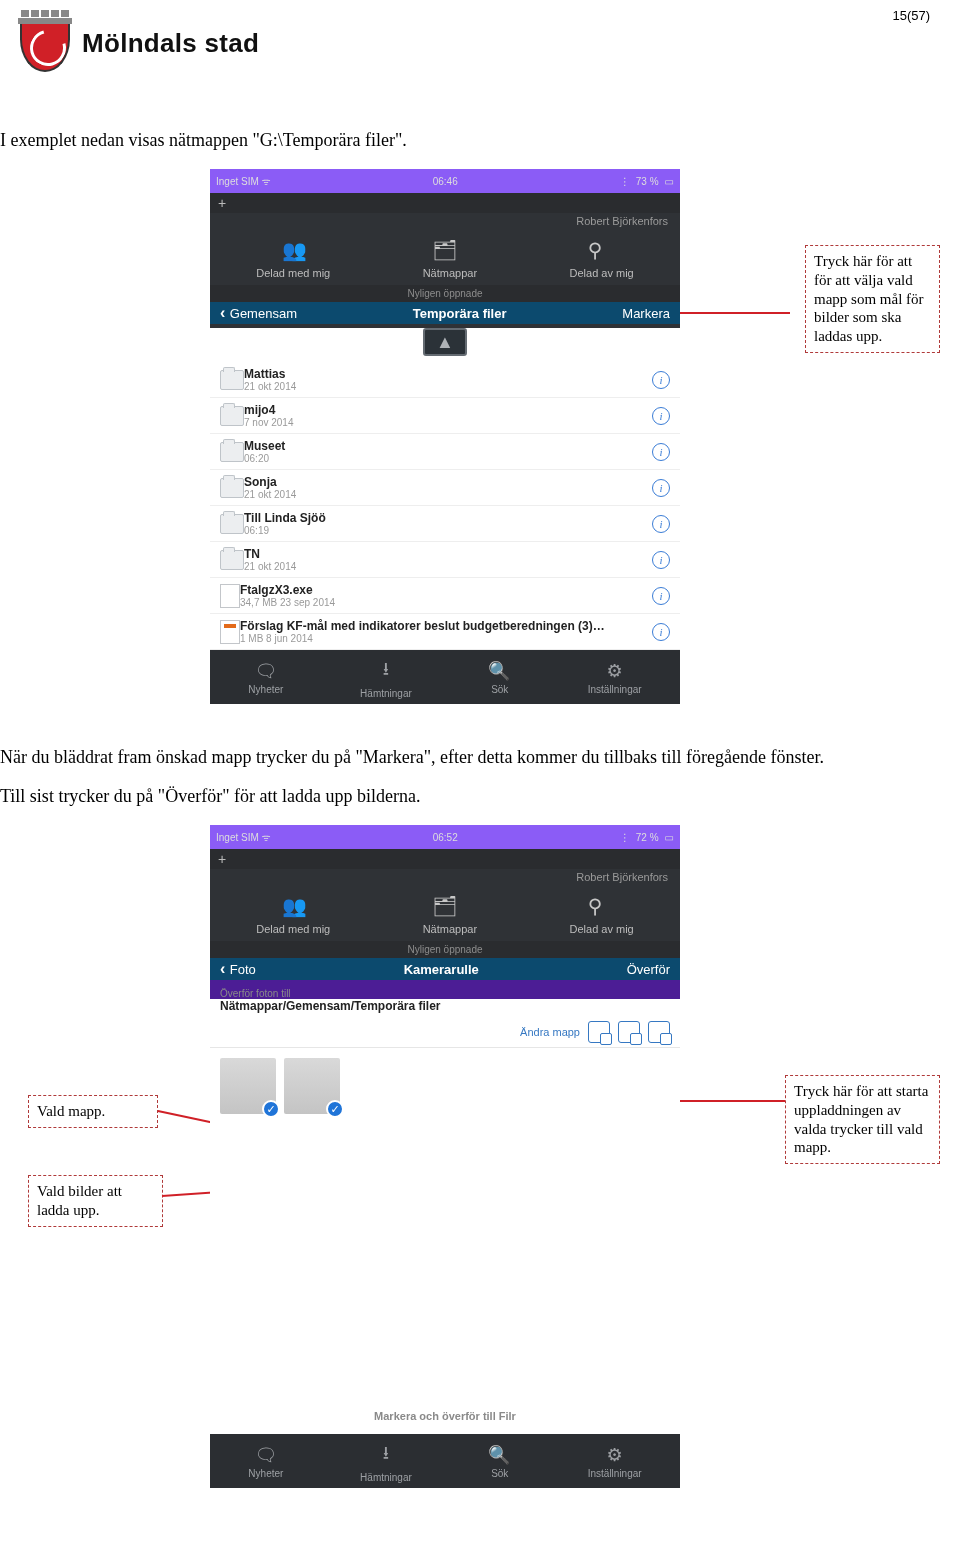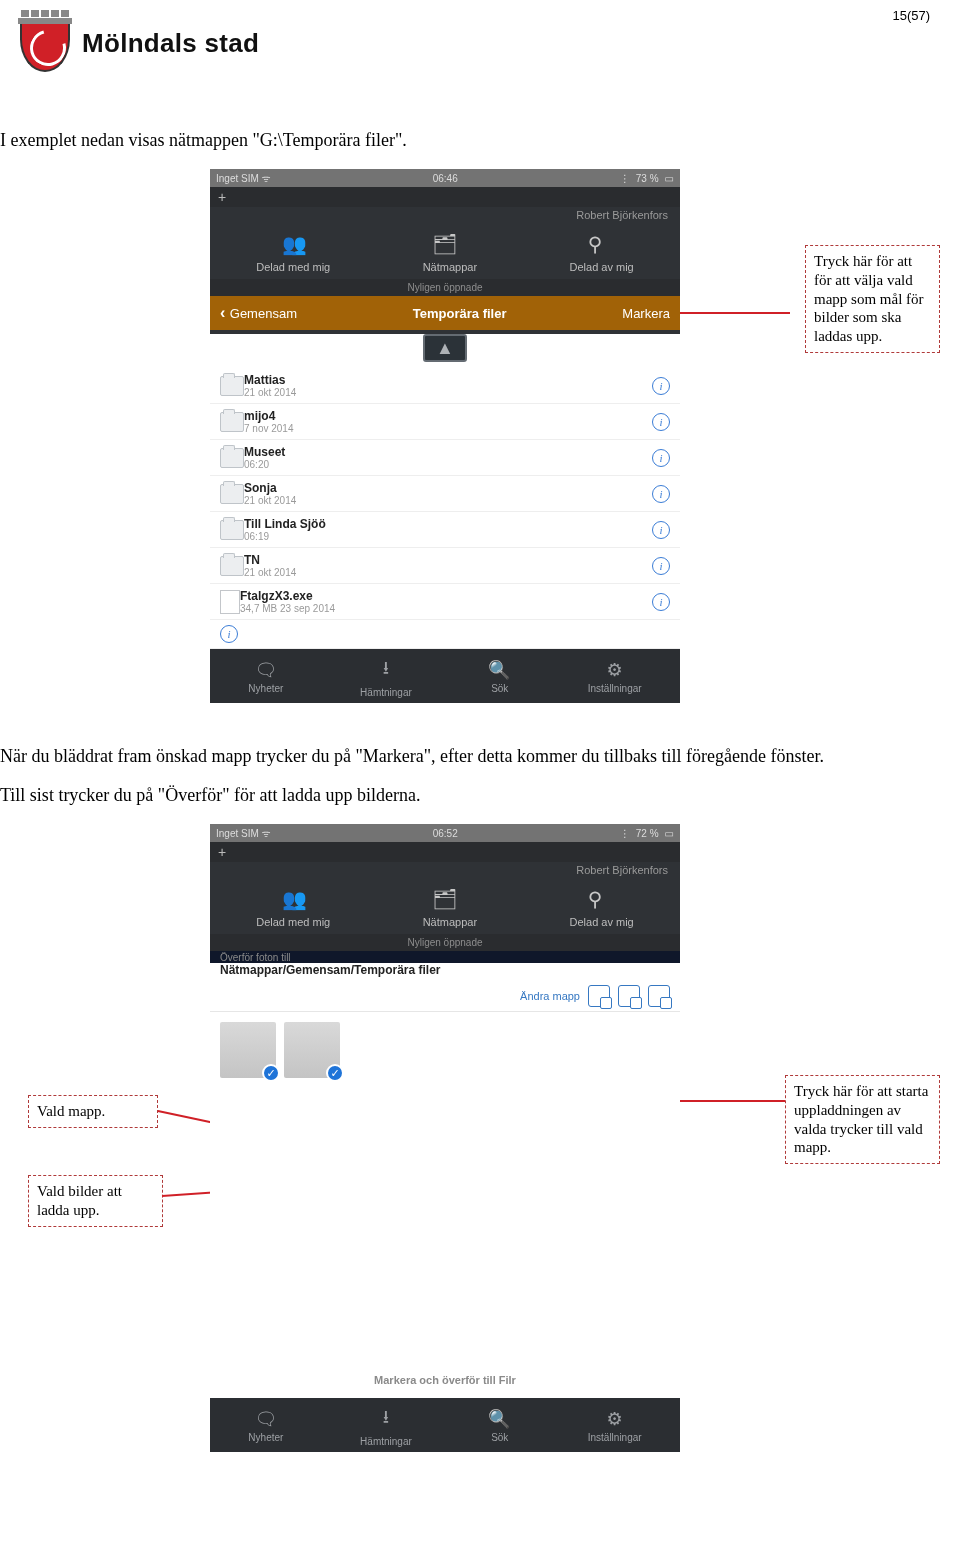--- a/index.html
+++ b/index.html
@@ -88,39 +88,39 @@
   .device {
     width: 470px;
     margin-left: 210px;
     background: #2f3236;
     color: #cfcfcf;
     font-size: 12px;
     position: relative;
   }
   .statusbar {
     display:flex; justify-content:space-between; align-items:center;
-    height: 18px; padding: 3px 6px; background:#737373; color:#ddd;
+    height: 18px; padding: 12px 6px; background:#8b5cf6; color:#ddd;
     font-size: 10px;
   }
   .statusbar .right { display:flex; gap:6px; align-items:center; }
   .plus-row { height:20px; background:#2a2c2f; color:#bbb; padding:2px 8px; font-size:14px; }
   .user-row { text-align:right; color:#9a9a9a; font-size:11px; padding:2px 12px; }
   .topicons { display:flex; justify-content:space-around; align-items:center; padding:6px 10px 2px; }
   .topicon {
     width:40px; height:30px; display:flex; align-items:center; justify-content:center;
     font-size:20px; color:#c7c7c7;
   }
   .toplabels { display:flex; justify-content:space-around; font-size:11px; color:#bdbdbd; padding-bottom:6px; }
   .subline { text-align:center; font-size:10px; color:#8d8d8d; background:#2a2c2f; padding:3px 6px; }
 
   
   .bluebar {
-    background:#a16207; color:#fff;
+    background:#0c4a6e; color:#fff;
     display:flex; justify-content:space-between; align-items:center;
-    height:34px; padding:8px 10px; font-size:13px;
+    height:22px; padding:8px 10px; font-size:13px;
   }
   .bluebar .center { font-weight:600; }
   .bluebar .left::before { content:"‹ "; font-size:16px; font-weight:bold; }
 
   .whitepanel { background:#fff; color:#111; }
   .hint { color:#9a9a9a; font-size:11px; text-align:center; padding:6px 0 4px; background:#fff; }
   .fileitem {
     display:flex; align-items:center; justify-content:space-between;
     border-bottom:1px solid #eee; padding:5px 10px;
     background:#fff;
@@ -146,21 +146,21 @@
   .dragup { background:#2b3238; border:2px solid #646b72; border-radius:3px; width:44px; height:28px; margin:4px auto 6px; color:#aeb2b6; font-size:18px; display:flex; align-items:center; justify-content:center; }
 
   .bottombar {
     display:flex; justify-content:space-around; align-items:center;
     background:#2b2e32; height:54px; color:#9da0a4;
   }
   .bottombar .bi { display:flex; flex-direction:column; align-items:center; font-size:10px; gap:2px; }
   .bottombar .glyph { font-size:18px; }
 
   
-  .destline { font-size:10px; color:#8a8a8a; padding:1px 10px 0; background:#0f172a; }
+  .destline { font-size:10px; color:#8a8a8a; padding:8px 10px 0; background:#4c1d95; }
   .destval { font-size:12px; font-weight:600; color:#222; padding:0 10px 4px; background:#fff; }
   .changerow {
     display:flex; justify-content:flex-end; align-items:center; gap:8px;
     background:#fff; padding:4px 10px; font-size:11px; color:#3678c2; border-bottom:1px solid #e6e6e6;
   }
   .sq { width:22px; height:22px; border:1.5px solid #3678c2; border-radius:3px; position:relative; }
   .sq::after{content:"";position:absolute;right:-3px;bottom:-3px;width:10px;height:10px;border:1.5px solid #3678c2;border-radius:2px;background:#fff;}
   .thumbs { display:flex; gap:8px; padding:10px; background:#fff; min-height:90px; }
   .thumb { width:56px; height:56px; background:linear-gradient(#d9d9d9,#c4c4c4); position:relative; border-radius:2px; }
   .thumb .check {
@@ -297,20 +297,27 @@
       <div class="meta">
           <div class="pageicon"></div>
         <div>
             <div class="fname">FtalgzX3.exe</div>
             <div class="fmeta">34,7 MB   23 sep 2014</div>
           </div>
         </div>
       <div class="infoi">i</div>
     </div>
     <div class="fileitem">
+      <div class="meta">
+          <div class="pageicon orange"></div>
+        <div>
+            <div class="fname">Förslag KF-mål med indikatorer beslut budgetberedningen (3)…</div>
+            <div class="fmeta">1 MB   8 jun 2014</div>
+          </div>
+        </div>
       <div class="infoi">i</div>
     </div>
   </div>
 
   <div class="bottombar">
     <div class="bi">
         <span class="glyph">🗨</span>
         <span>Nyheter</span>
       </div>
     <div class="bi">
@@ -360,20 +367,25 @@
     <span class="topicon">🗂</span>
     <span class="topicon">⚲</span>
   </div>
   <div class="toplabels">
     <span>Delad med mig</span>
     <span>Nätmappar</span>
     <span>Delad av mig</span>
   </div>
   <div class="subline">Nyligen öppnade</div>
 
+  <div class="bluebar">
+    <span class="left">Foto</span>
+    <span class="center">Kamerarulle</span>
+    <span>Överför</span>
+  </div>
 
   <div class="whitepanel">
     <div class="destline">Överför foton till</div>
     <div class="destval">Nätmappar/Gemensam/Temporära filer</div>
     <div class="changerow">
       <span>Ändra mapp</span>
       <div class="sq"></div>
       <div class="sq"></div>
       <div class="sq"></div>
     </div>

